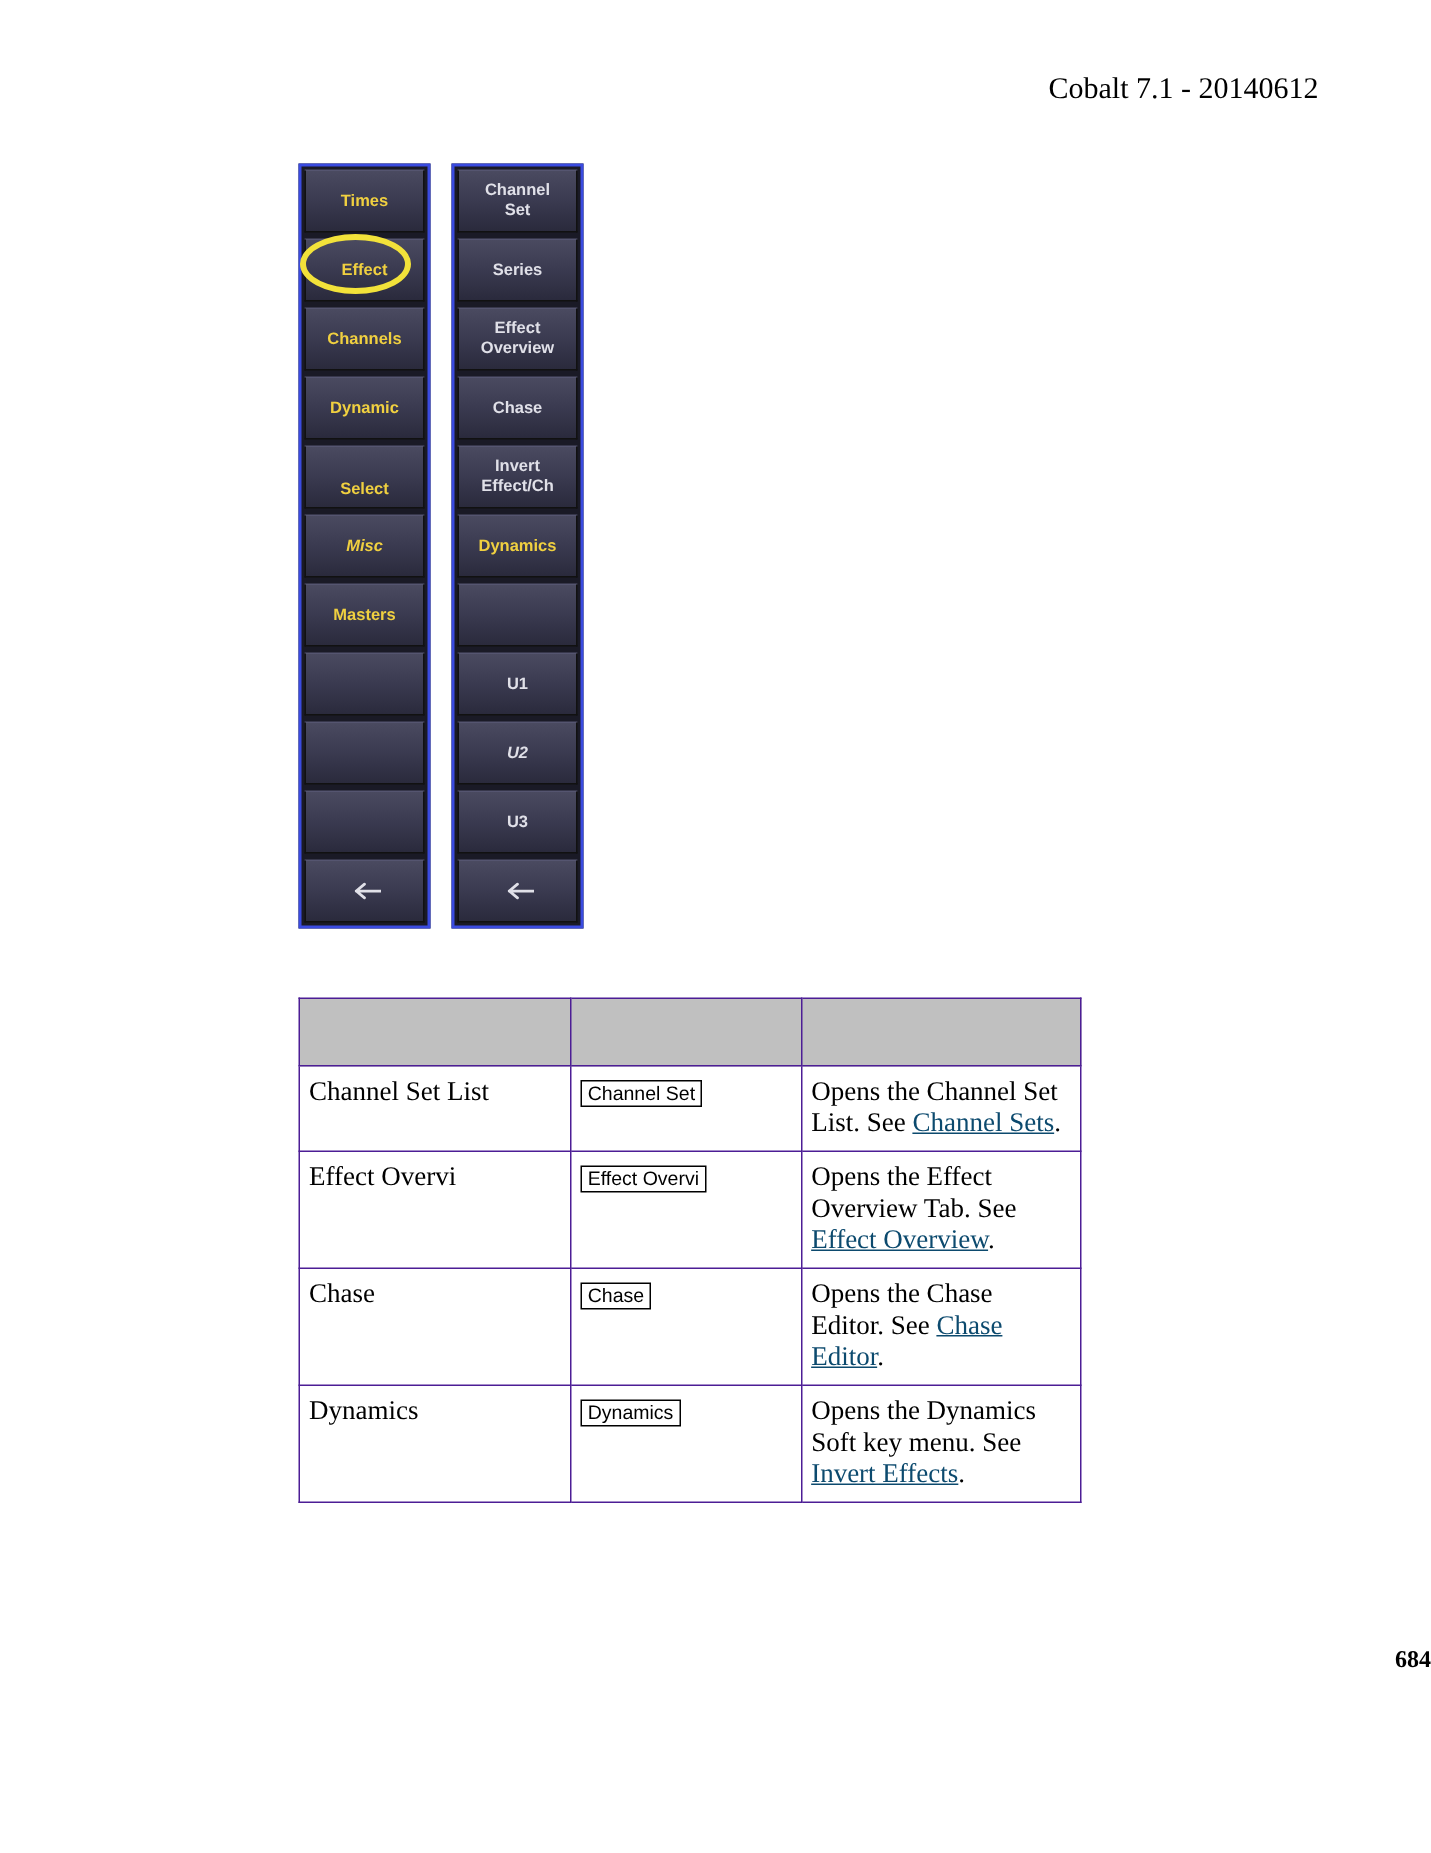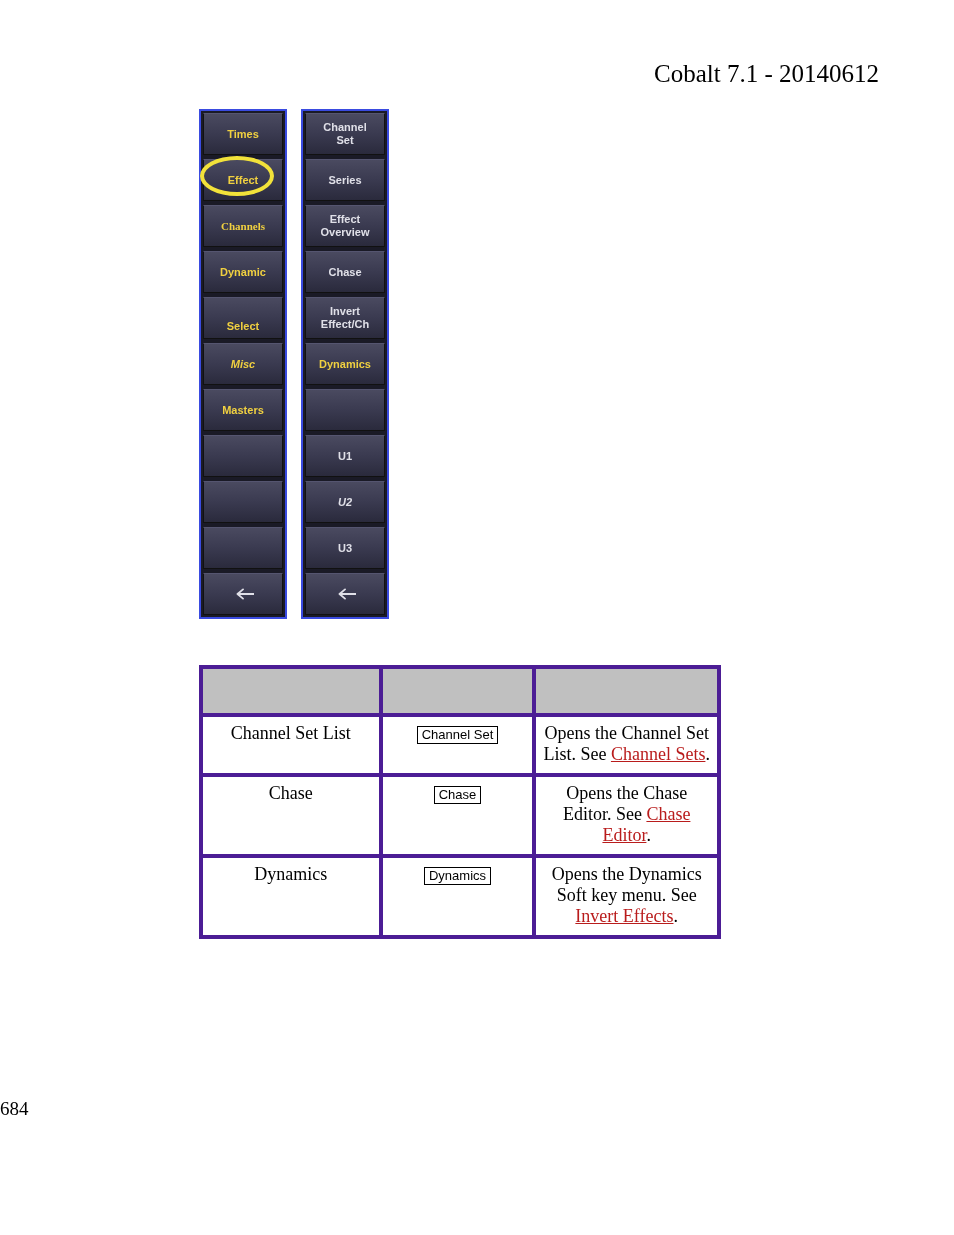--- a/index.html
+++ b/index.html
@@ -8,23 +8,23 @@
     font-family: "Times New Roman", serif;
     background: #fff;
     color: #000;
     width: 954px;
     height: 1235px;
     position: relative;
     box-sizing: border-box;
   }
   .header {
     position: absolute;
-    top: 60px;
+    top: 48px;
     right: 75px;
-    font-size: 25px;
+    font-size: 20px;
     font-family: Liberation Serif, serif;
   }
   .panels {
     position: absolute;
     top: 109px;
     left: 199px;
     display: flex;
     gap: 14px;
     justify-content: flex-end;
   }
@@ -70,69 +70,70 @@
   
   .tbl {
     position: absolute;
     top: 665px;
     left: 199px;
     border-collapse: collapse;
     width: 522px;
     font-size: 18px;
   }
   .tbl th, .tbl td {
-    border: 4px solid #4c1d95;
+    border: 1px solid #4c1d95;
     vertical-align: top;
     padding: 6px 6px 8px 6px;
-    text-align: center;
+    text-align: left;
   }
   .tbl th {
     background: #c0c0c0;
     height: 30px;
   }
   .tbl td.col1 { width: 182px; }
   .tbl td.col2 { width: 152px; }
   .tbl td.col3 { width: 188px; }
   .keybox {
     display: inline-block;
     border: 1px solid #000;
     font-family: Arial, sans-serif;
     font-size: 13px;
     padding: 0 4px;
     line-height: 16px;
   }
   a.doclink {
-    color: #b91c1c;
+    color: #0c4a6e;
     text-decoration: underline;
   }
   .pagenum {
     position: absolute;
     top: 1098px;
     left: 0;
     width: 100%;
-    text-align: left;
-    font-size: 19px;
+    text-align: right;
+    font-size: 16px;
+    font-weight: bold;
   }
 </style>
 </head>
 <body>
 
 <div class="header">Cobalt 7.1 - 20140612</div>
 
 <div class="panels">
   <div class="col" id="left-col">
       <div class="btn yellow">
         <span style="white-space: pre-line;">Times</span>
       </div>
       <div class="btn yellow">
         <span style="white-space: pre-line;">Effect</span>
         <div class="circle"></div>
       </div>
       <div class="btn yellow">
-        <span style="white-space: pre-line; font-family: Liberation Serif, serif;">Channels</span>
+        <span style="white-space: pre-line;">Channels</span>
       </div>
       <div class="btn yellow">
         <span style="white-space: pre-line;">Dynamic</span>
       </div>
       <div class="btn yellow">
         <span style="white-space: pre-line; margin-top: 16px;">Select</span>
       </div>
       <div class="btn yellow">
         <span style="white-space: pre-line; font-style: italic;">Misc</span>
       </div>
@@ -204,20 +205,25 @@
       <th></th>
     </tr>
   </thead>
   <tbody id="tbl-body">
       <tr>
         <td class="col1">Channel Set List</td>
         <td class="col2"><span class="keybox">Channel Set</span></td>
         <td class="col3">Opens the Channel Set List. See <a class="doclink" href="#">Channel Sets</a>.</td>
       </tr>
       <tr>
+        <td class="col1">Effect Overvi</td>
+        <td class="col2"><span class="keybox">Effect Overvi</span></td>
+        <td class="col3">Opens the Effect Overview Tab. See <a class="doclink" href="#">Effect Overview</a>.</td>
+      </tr>
+      <tr>
         <td class="col1">Chase</td>
         <td class="col2"><span class="keybox">Chase</span></td>
         <td class="col3">Opens the Chase Editor. See <a class="doclink" href="#">Chase Editor</a>.</td>
       </tr>
       <tr>
         <td class="col1">Dynamics</td>
         <td class="col2"><span class="keybox">Dynamics</span></td>
         <td class="col3">Opens the Dynamics Soft key menu. See <a class="doclink" href="#">Invert Effects</a>.</td>
       </tr>
     </tbody>

